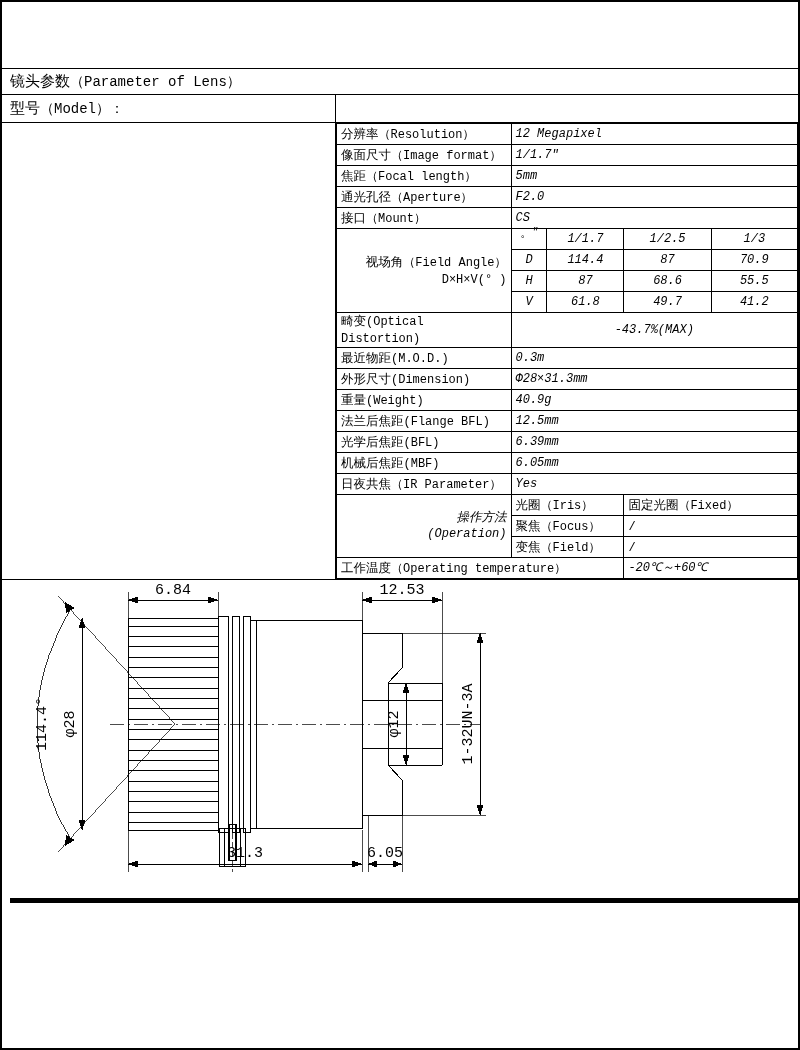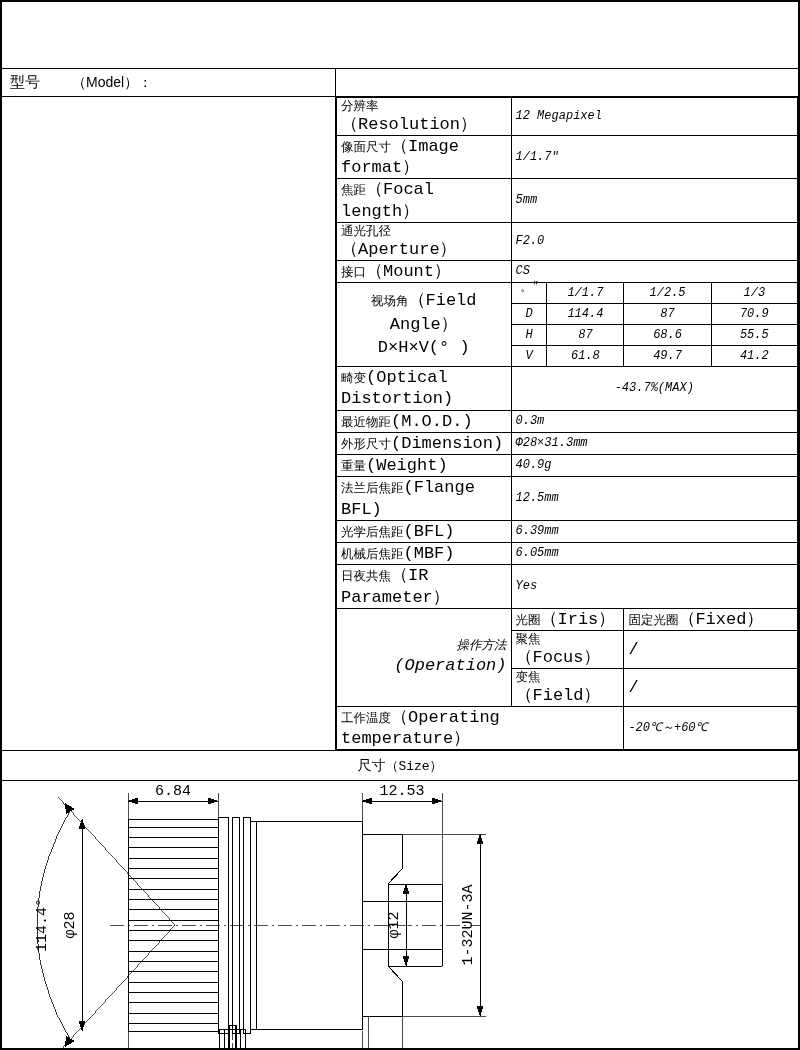--- a/index.html
+++ b/index.html
@@ -12,21 +12,21 @@
   .page{position:relative;width:800px;height:1050px;box-sizing:border-box;
         border:2px solid #000;padding:0;background:#fff;}
 
   
   table{border-collapse:collapse;table-layout:fixed;}
   td{border:1px solid #000;padding:0 4px;vertical-align:middle;
      font-size:12.5px;line-height:1.25;height:20px;}
 
   
   .lbl{font-family:"DejaVu Sans",sans-serif;font-size:12.5px;letter-spacing:0px;}
-  .lbl .en{font-family:"Liberation Mono","DejaVu Sans Mono",monospace;font-size:17px;}
+  .lbl .en{font-family:"Liberation Mono","DejaVu Sans Mono",monospace;font-size:12px;}
   .val{font-family:"Liberation Mono","DejaVu Sans Mono",monospace;font-size:12px;font-style:italic;}
   .ctr{text-align:center;}
 
   
   .topband{height:66px;border-bottom:1px solid #000;}
 
   
   .sec-title{height:26px;display:flex;align-items:center;
              border-bottom:1px solid #000;padding-left:8px;box-sizing:border-box;}
   .sec-title .t{font-family:"DejaVu Sans",sans-serif;font-size:15px;}
@@ -35,21 +35,21 @@
   .sec-title-c{height:30px;display:flex;align-items:center;justify-content:center;
                border-bottom:1px solid #000;box-sizing:border-box;}
   .sec-title-c .t{font-family:"DejaVu Sans",sans-serif;font-size:14px;}
   .sec-title-c .t .en{font-family:"Liberation Mono","DejaVu Sans Mono",monospace;font-size:13px;}
 
   
   .model-row{height:28px;display:flex;border-bottom:1px solid #000;box-sizing:border-box;}
   .model-row .left{width:334px;box-sizing:border-box;border-right:1px solid #000;
                    display:flex;align-items:center;padding-left:8px;}
   .model-row .left .t{font-family:"DejaVu Sans",sans-serif;font-size:15px;}
-  .model-row .left .t .en{font-family:Liberation Sans, sans-serif;font-size:14px;margin-left:32px;}
+  .model-row .left .t .en{font-family:Liberation Mono, monospace;font-size:14px;}
   .model-row .right{flex:1;}
 
   
   .param-wrap{display:flex;border-bottom:1px solid #000;}
   .param-photo{width:334px;border-right:1px solid #000;box-sizing:border-box;}
   .param-tbl{flex:1;}
   .param-tbl table{width:100%;}
 
   
   .draw-box{position:relative;height:318px;border-bottom:5px solid #000000;overflow:hidden;margin-left:8px;}
@@ -59,20 +59,25 @@
   .tol table{width:100%;}
   .tol td{height:22px;}
 </style>
 </head>
 <body>
 
 <div class="page">
 
   <div class="topband"></div>
 
+  <div class="sec-title">
+    <span class="t">
+      <span>镜头参数</span><span class="en">（Parameter of Lens）</span>
+    </span>
+  </div>
 
   <div class="model-row">
     <div class="left">
       <span class="t">
         <span>型号</span><span class="en">（Model）：</span>
       </span>
     </div>
     <div class="right"></div>
   </div>
 
@@ -103,21 +108,21 @@
             <tr>
               <td class="lbl"><span>通光孔径</span><span class="en">（Aperture）</span></td>
               <td class="val" colspan="4">F2.0</td>
             </tr>
             <tr>
               <td class="lbl"><span>接口</span><span class="en">（Mount）</span></td>
               <td class="val" colspan="4">CS</td>
             </tr>
             <tr>
               <td class="lbl" rowspan="4">
-                <div style="text-align:center;line-height:1.4;">
+                <div style="text-align:right;line-height:1.4;">
                   <div><span>视场角</span><span class="en">（Field Angle）</span></div>
                   <div class="en">D×H×V(° )</div>
                 </div>
               </td>
               <td class="val ctr"><span style="display:inline-block;position:relative;width:18px;height:14px;"><span style="position:absolute;right:0;top:-3px;font-size:10px;">″</span><span style="position:absolute;left:0;bottom:-2px;font-size:9px;">°</span></span></td>
               <td class="val ctr">1/1.7</td>
               <td class="val ctr">1/2.5</td>
               <td class="val ctr">1/3</td>
             </tr>
             <tr>
@@ -190,25 +195,20 @@
             </tr>
             <tr>
               <td class="lbl" colspan="3"><span>工作温度</span><span class="en">（Operating temperature）</span></td>
               <td class="val" colspan="2">-20℃～+60℃</td>
             </tr>
           </tbody>
       </table>
     </div>
   </div>
 
-  <div class="sec-title-c">
-    <span class="t">
-      <span>尺寸</span><span class="en">（Size）</span>
-    </span>
-  </div>
 
   <div class="draw-box">
     <svg width="796" height="318" viewBox="0 0 796 318">
       <g fill="none" stroke="#000" stroke-width="1" shape-rendering="crispEdges">
 
         <rect x="118" y="38" width="90" height="212"></rect>
         <g stroke-width="1">
           <line x1="118" y1="46" x2="208" y2="46"></line>
           <line x1="118" y1="56" x2="208" y2="56"></line>
           <line x1="118" y1="66" x2="208" y2="66"></line>

